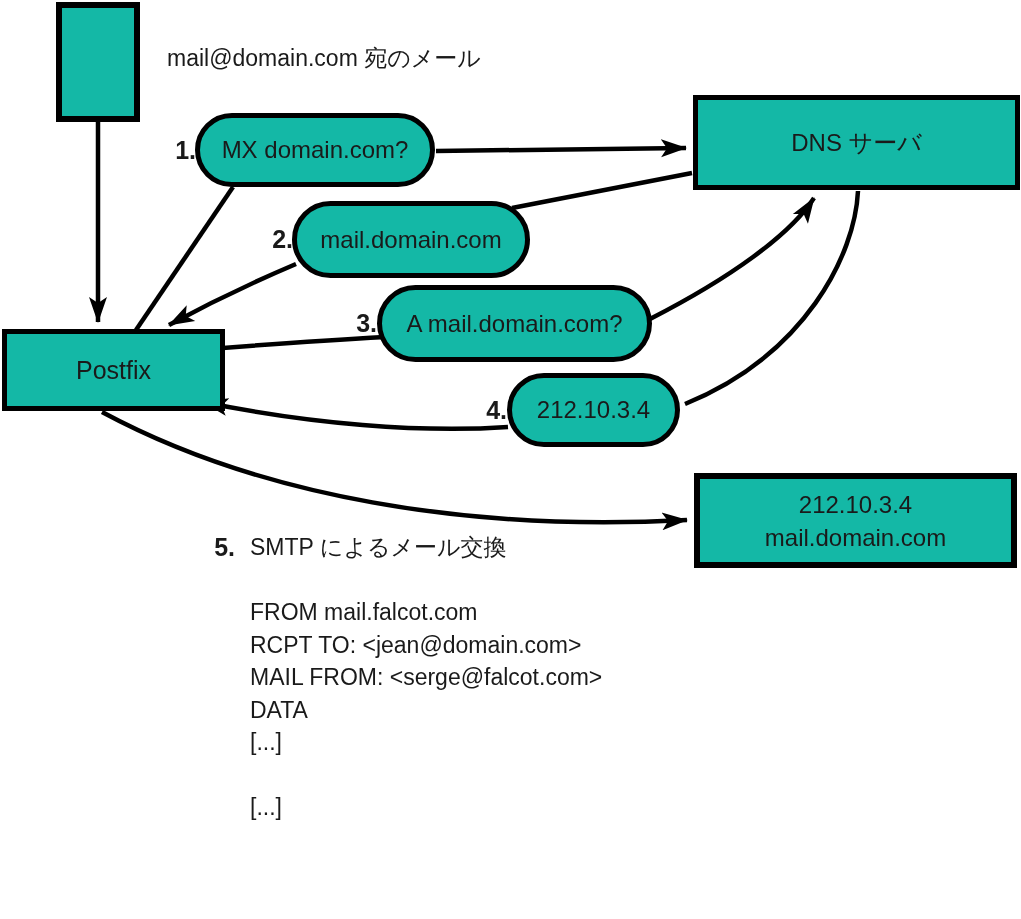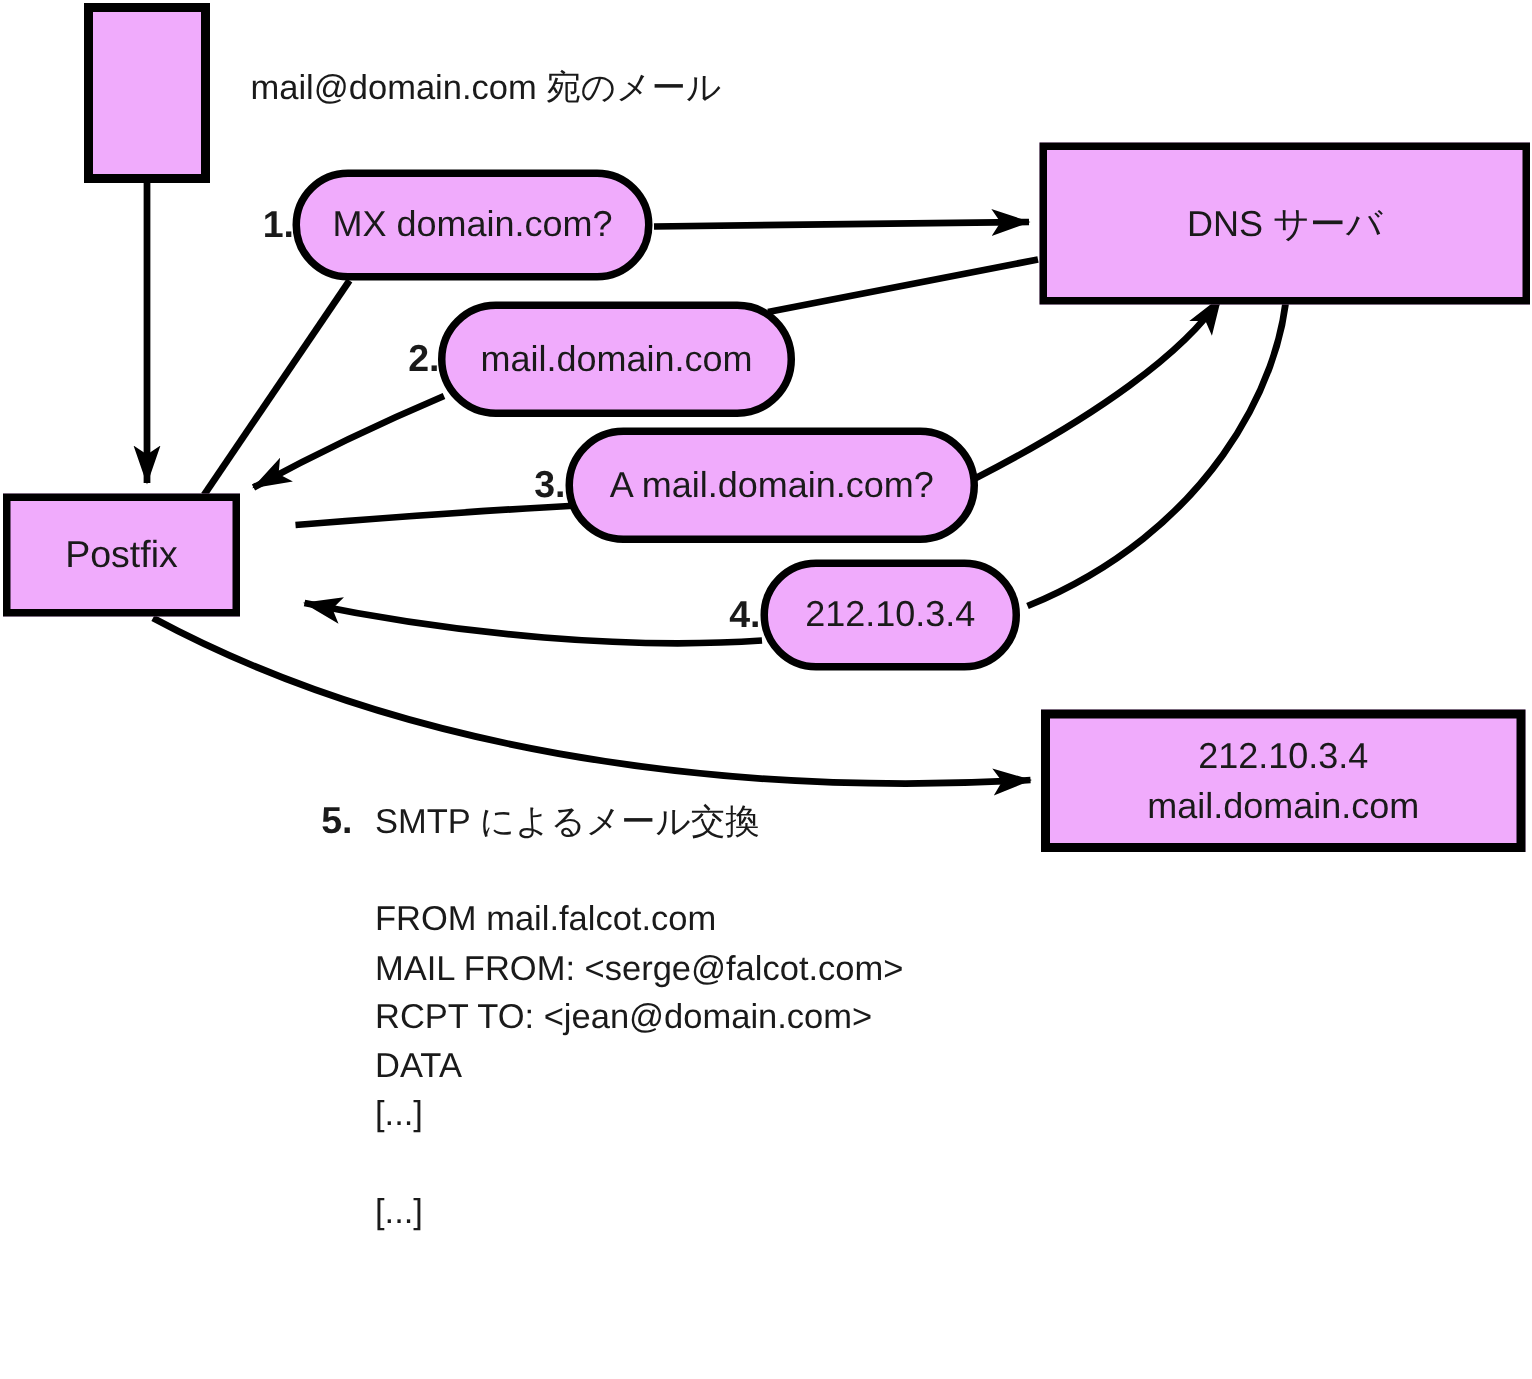--- a/index.html
+++ b/index.html
@@ -16,31 +16,31 @@
     color: #1a1a1a;
   }
   #arrow-layer {
     position: absolute;
     left: 0; top: 0;
     width: 1021px; height: 919px;
   }
   .box {
     position: absolute;
     box-sizing: border-box;
-    background: #f0abfc;
+    background: #14b8a6;
     border: 5px solid #000000;
     display: flex;
     align-items: center;
     justify-content: center;
     text-align: center;
   }
   .pill { border-radius: 39px; font-size: 24px; }
   .envelope { left: 56px; top: 2px; width: 84px; height: 120px; border-width: 6px; }
-  .postfix  { left: 2px;  top: 329px; width: 158px; height: 82px; font-size: 25px; }
-  .dns      { left: 693px; top: 95px; width: 327px; height: 108px; font-size: 24px; }
+  .postfix  { left: 2px;  top: 329px; width: 223px; height: 82px; font-size: 25px; }
+  .dns      { left: 693px; top: 95px; width: 327px; height: 95px; font-size: 24px; }
   .mailsrv  { left: 694px; top: 473px; width: 323px; height: 95px; border-width: 6px;
               font-size: 24px; line-height: 33px; flex-direction: column; }
   .pill1 { left: 195px; top: 113px; width: 240px; height: 74px; }
   .pill2 { left: 292px; top: 201px; width: 238px; height: 77px; }
   .pill3 { left: 377px; top: 285px; width: 275px; height: 77px; }
   .pill4 { left: 507px; top: 373px; width: 173px; height: 74px; }
   .stepnum {
     position: absolute;
     width: 46px;
     font-size: 25px;
@@ -129,21 +129,21 @@
   <span>DNS サーバ</span>
 </div>
 
 <div class="box mailsrv">
   <span>212.10.3.4</span>
   <span>mail.domain.com</span>
 </div>
 
 <div class="smtp">
   <div class="smtp-line">FROM mail.falcot.com</div>
+  <div class="smtp-line">RCPT TO: &lt;jean@domain.com&gt;</div>
   <div class="smtp-line">MAIL FROM: &lt;serge@falcot.com&gt;</div>
-  <div class="smtp-line">RCPT TO: &lt;jean@domain.com&gt;</div>
   <div class="smtp-line">DATA</div>
   <div class="smtp-line">[...]</div>
   <div class="smtp-line"></div>
   <div class="smtp-line">[...]</div>
   <div class="smtp-line"></div>
 
 </div>
 
 </body></html>

